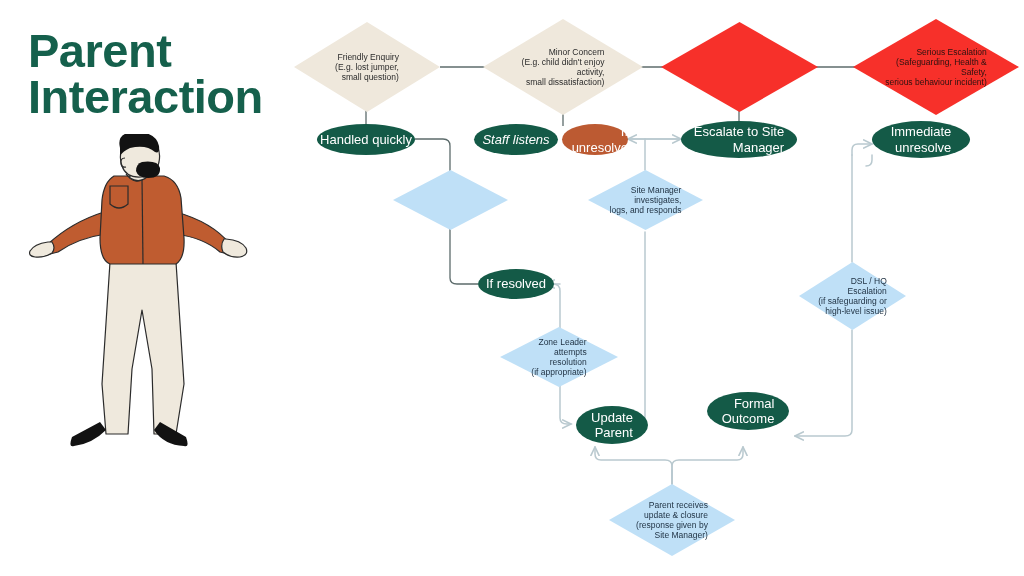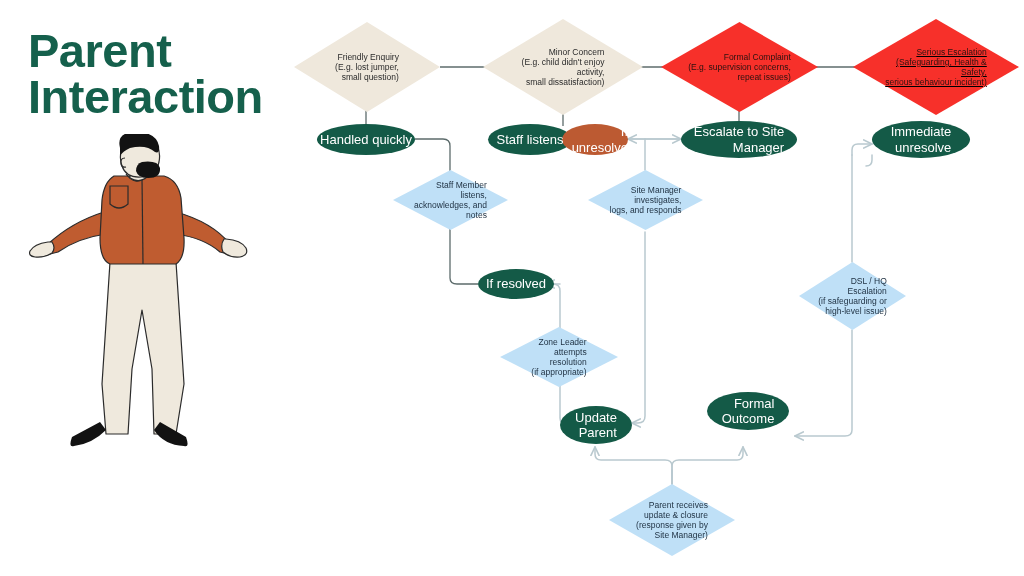--- a/index.html
+++ b/index.html
@@ -161,39 +161,36 @@
 <div class="node diamond wide cream" style="left:483px;top:19px;width:160px;height:96px;">
   <div class="shape"></div>
   <div class="lbl">Minor Concern
 (E.g. child didn't enjoy
 activity,
 small dissatisfaction)</div>
 </div>
 
 <div class="node diamond wide red" style="left:661px;top:22px;width:157px;height:90px;">
   <div class="shape"></div>
-  <div class="lbl">Formal Complaint
-(E.g. supervision concerns,
-repeat issues)</div>
-</div>
-
-<div class="node diamond wide red" style="left:853px;top:19px;width:166px;height:96px;text-decoration:underline;">
+</div>
+
+<div class="node diamond wide red" style="left:853px;top:19px;width:166px;height:96px;">
   <div class="shape"></div>
   <div class="lbl">Serious Escalation
 (Safeguarding, Health &amp;
 Safety,
 serious behaviour incident)</div>
 </div>
 
 <div class="node pill green" style="left:317px;top:124px;width:98px;height:31px;">
   <div class="shape"></div>
   <div class="lbl">Handled quickly</div>
 </div>
 
-<div class="node pill green" style="left:488px;top:124px;width:84px;height:31px;">
+<div class="node pill green" style="left:474px;top:124px;width:84px;height:31px;font-style:italic;">
   <div class="shape"></div>
   <div class="lbl">Staff listens</div>
 </div>
 
 <div class="node pill orange" style="left:562px;top:124px;width:66px;height:31px;">
   <div class="shape"></div>
   <div class="lbl">If unresolve</div>
 </div>
 
 <div class="node pill green" style="left:681px;top:121px;width:116px;height:37px;">
@@ -203,24 +200,20 @@
 </div>
 
 <div class="node pill green" style="left:872px;top:121px;width:98px;height:37px;">
   <div class="shape"></div>
   <div class="lbl">Immediate
 unresolve</div>
 </div>
 
 <div class="node diamond wide blue" style="left:393px;top:170px;width:115px;height:60px;">
   <div class="shape"></div>
-  <div class="lbl">Staff Member
-listens,
-acknowledges, and
-notes</div>
 </div>
 
 <div class="node diamond wide blue" style="left:588px;top:170px;width:115px;height:60px;">
   <div class="shape"></div>
   <div class="lbl">Site Manager
 investigates,
 logs, and responds</div>
 </div>
 
 <div class="node diamond wide blue" style="left:799px;top:262px;width:107px;height:68px;">
@@ -237,21 +230,21 @@
 </div>
 
 <div class="node diamond wide blue" style="left:500px;top:327px;width:118px;height:60px;">
   <div class="shape"></div>
   <div class="lbl">Zone Leader
 attempts
 resolution
 (if appropriate)</div>
 </div>
 
-<div class="node pill green" style="left:560px;top:406px;width:72px;height:38px;">
+<div class="node pill green" style="left:576px;top:406px;width:72px;height:38px;">
   <div class="shape"></div>
   <div class="lbl">Update
 Parent</div>
 </div>
 
 <div class="node pill green" style="left:707px;top:392px;width:82px;height:38px;">
   <div class="shape"></div>
   <div class="lbl">Formal
 Outcome</div>
 </div>

